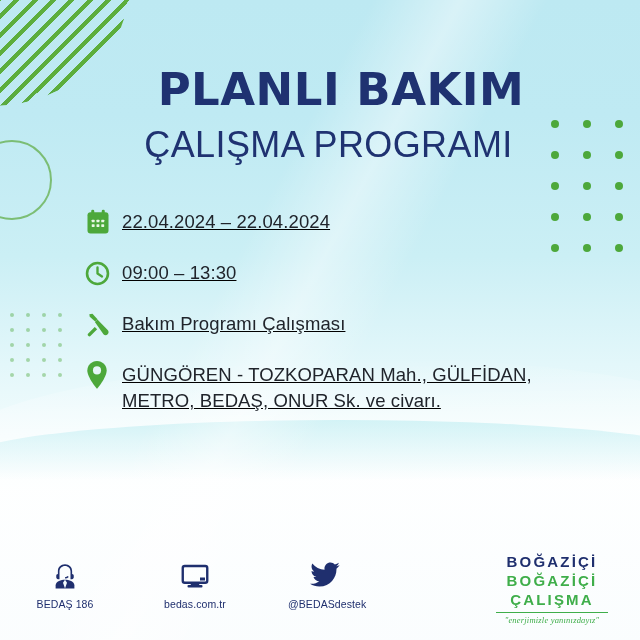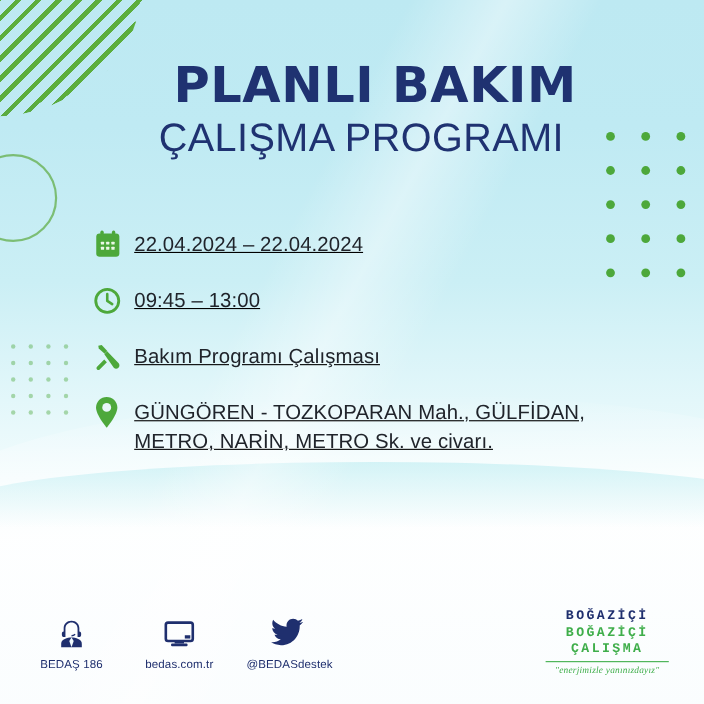--- a/index.html
+++ b/index.html
@@ -130,21 +130,21 @@
     width: 640px;
     text-align: center;
   }
   .title-main {
     font-family: "DejaVu Sans", sans-serif;
     font-weight: bold;
     font-size: 45px;
     letter-spacing: 0.5px;
     color: #1f3271;
     line-height: 1.05;
-    margin: 0;
+    margin: 12px;
     padding-left: 42px;
   }
   .title-sub {
     font-family: "Liberation Sans", sans-serif;
     font-weight: normal;
     font-size: 36px;
     letter-spacing: 0.4px;
     color: #1f3271;
     line-height: 1.12;
     margin: 4px 0 0 0;
@@ -182,21 +182,21 @@
   }
   #row-location .txt { max-width: 430px; }
   #row-location { margin-bottom: 0; }
 
   
   .footer {
     position: absolute;
     left: 28px;
     top: 558px;
     display: flex;
-    gap: 24px;
+    gap: 56px;
     align-items: flex-start;
   }
   .fitem {
     width: 74px;
     text-align: center;
   }
   .fitem .ficon {
     height: 36px;
     display: flex;
     align-items: center;
@@ -213,23 +213,23 @@
 
   
   .brand {
     position: absolute;
     right: 18px;
     top: 553px;
     text-align: center;
     width: 140px;
   }
   .brand .b1, .brand .b2, .brand .b3 {
-    font-family: Liberation Mono, monospace;
+    font-family: Liberation Sans, sans-serif;
     font-weight: bold;
-    font-size: 12px;
+    font-size: 15px;
     letter-spacing: 2.2px;
     line-height: 1.25;
     text-align: center;
   }
   .brand .b1 { color: #1f2f6e; }
   .brand .b2, .brand .b3 { color: #3fae4a; }
   .brand .rule {
     width: 112px;
     height: 1px;
     background: #3fae4a;
@@ -324,21 +324,21 @@
       <span class="txt">22.04.2024 – 22.04.2024</span>
     </div>
 
     <div class="row" id="row-time">
       <span class="ico">
         <svg width="27" height="27" viewBox="0 0 24 24" aria-hidden="true">
           <circle cx="12" cy="12" r="9.3" fill="none" stroke="#4da83b" stroke-width="2.3"></circle>
           <path d="M12 6.6 L12 12 L16 14.6" fill="none" stroke="#4da83b" stroke-width="2.1" stroke-linecap="round" stroke-linejoin="round"></path>
         </svg>
       </span>
-      <span class="txt">09:45 – 13:00</span>
+      <span class="txt">09:00 – 13:30</span>
     </div>
 
     <div class="row" id="row-type">
       <span class="ico">
         <svg width="29" height="29" viewBox="0 0 24 24" aria-hidden="true">
           <g fill="#4da83b">
             <path d="M4.4 3.6 L7.0 3.1 L11.2 7.6 L9.2 9.6 L4.8 5.6 Z"></path>
             <path d="M9.0 9.9 L11.1 7.8 L19.6 16.5 C20.6 17.5 20.6 19.1 19.6 20.1 C18.6 21.1 17.1 21.1 16.1 20.1 Z"></path>
             <path d="M19.4 3.3 C17.6 2.4 15.4 2.8 14.1 4.3 C13.0 5.5 12.8 7.1 13.3 8.5 L5.0 16.8 C4.0 17.8 4.0 19.3 5.0 20.3 C6.0 21.3 7.5 21.3 8.5 20.3 L16.9 12.0 C18.3 12.5 19.9 12.2 21.0 11.1 C22.4 9.7 22.8 7.6 22.0 5.8 L19.1 8.7 L16.5 8.3 L16.0 5.8 Z" opacity="0"></path>
             <path d="M19.9 3.0 L17.0 5.9 L14.5 5.4 L14.0 2.9 C12.2 3.3 10.8 4.9 10.8 6.9 C10.8 7.5 10.9 8.0 11.1 8.5 L3.9 15.7 C3.0 16.6 3.0 18.1 3.9 19.0 L5.1 20.2 C6.0 21.1 7.5 21.1 8.4 20.2 L15.6 13.0 C16.1 13.2 16.6 13.3 17.2 13.3 C19.4 13.3 21.2 11.5 21.2 9.3 C21.2 8.4 20.9 7.6 20.5 6.9 Z" opacity="0"></path>
@@ -351,21 +351,21 @@
       <span class="txt">Bakım Programı Çalışması</span>
     </div>
 
     <div class="row" id="row-location">
       <span class="ico">
         <svg width="26" height="30" viewBox="0 0 20 26" aria-hidden="true">
           <path d="M10 0.8 C5.3 0.8 1.6 4.5 1.6 9.1 C1.6 15.2 10 25.0 10 25.0 C10 25.0 18.4 15.2 18.4 9.1 C18.4 4.5 14.7 0.8 10 0.8 Z" fill="#4da83b"></path>
           <circle cx="10" cy="9.0" r="3.5" fill="#e7f6f9"></circle>
         </svg>
       </span>
-      <span class="txt">GÜNGÖREN - TOZKOPARAN Mah., GÜLFİDAN, METRO, NARİN, METRO Sk. ve civarı.</span>
+      <span class="txt">GÜNGÖREN - TOZKOPARAN Mah., GÜLFİDAN, METRO, BEDAŞ, ONUR Sk. ve civarı.</span>
     </div>
 
   </div>
 
   <div class="footer">
 
     <div class="fitem">
       <div class="ficon">
         <svg width="30" height="30" viewBox="0 0 24 24" aria-hidden="true">
           <path d="M12 2.6 C8.6 2.6 6.3 5.0 6.3 8.0 L6.3 10.4 C5.5 10.4 5.0 11.0 5.0 11.8 L5.0 13.0 C5.0 13.9 5.6 14.5 6.4 14.5 L7.6 14.5 L7.6 8.3 C7.6 5.8 9.5 4.0 12 4.0 C14.5 4.0 16.4 5.8 16.4 8.3 L16.4 14.5 L17.6 14.5 C18.4 14.5 19.0 13.9 19.0 13.0 L19.0 11.8 C19.0 11.0 18.5 10.4 17.7 10.4 L17.7 8.0 C17.7 5.0 15.4 2.6 12 2.6 Z" fill="#1f2f6e"></path>

